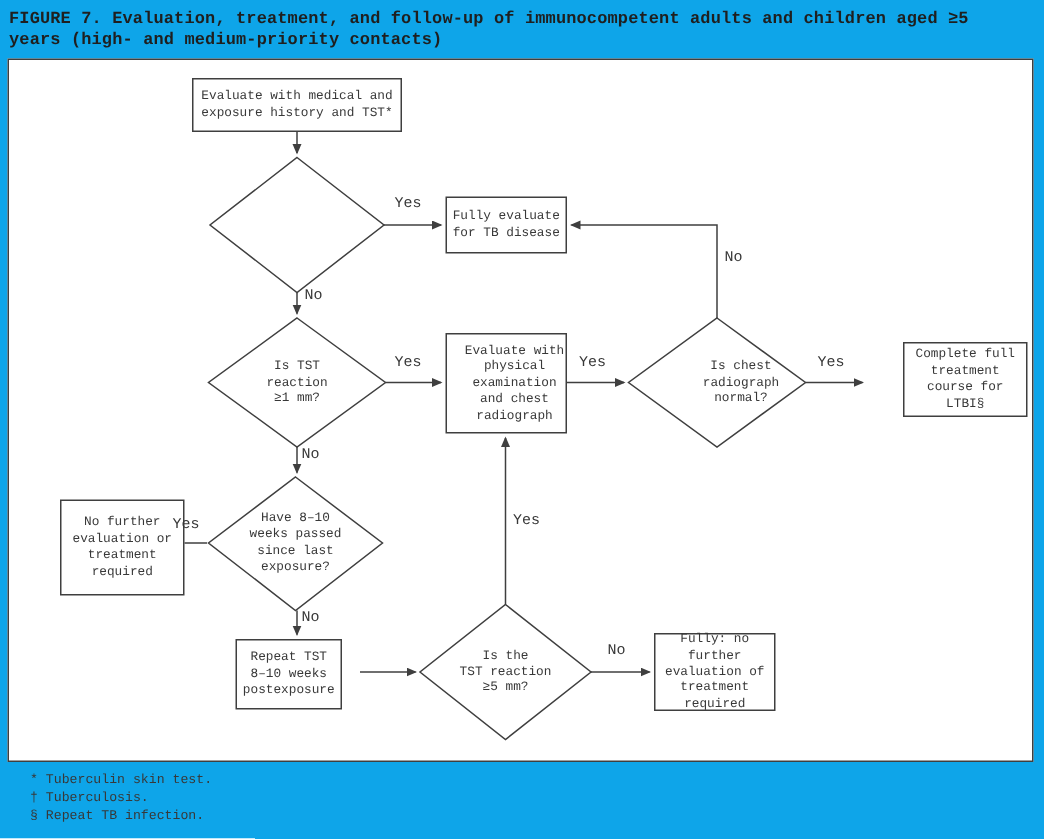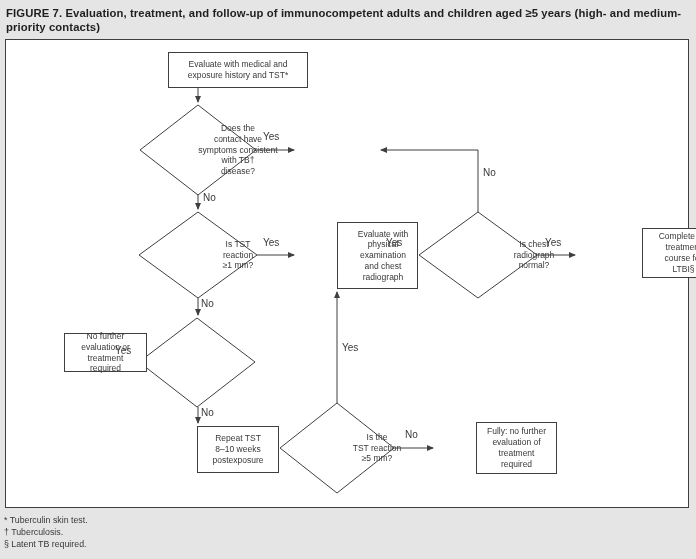--- a/index.html
+++ b/index.html
@@ -4,22 +4,22 @@
 <style>
   html, body {
     margin: 0;
     padding: 0;
     background: #ffffff;
   }
   .page {
     position: relative;
     width: 696px;
     height: 559px;
-    background: #e5e5e5;
-    font-family: Liberation Sans, sans-serif;
+    background: #0ea5e9;
+    font-family: Liberation Mono, monospace;
     color: #383838;
     overflow: hidden;
   }
   .title {
     position: absolute;
     left: 6px;
     top: 6px;
     width: 680px;
     font-size: 11.3px;
     font-weight: bold;
@@ -47,38 +47,37 @@
   .node {
     position: absolute;
     box-sizing: border-box;
     display: flex;
     align-items: center;
     justify-content: center;
     text-align: center;
     font-size: 8.5px;
     line-height: 10.8px;
     color: #383838;
-    margin-left: 40px;
   }
   .node.box {
     border: 1px solid #3f3f3f;
     background: #ffffff;
   }
   .node-text {
     white-space: pre-line;
   }
   .edge-label {
     position: absolute;
     font-size: 10px;
     line-height: 10px;
     color: #383838;
   }
   .footnotes {
     position: absolute;
-    left: 4px;
+    left: 20px;
     top: 514px;
     font-size: 8.8px;
     line-height: 12px;
     color: #383838;
   }
 </style>
 </head>
 <body>
 
 <div class="page">
@@ -112,67 +111,70 @@
     <polygon points="198,212 257,255 198,298 139,255" fill="#ffffff" stroke="#3f3f3f" stroke-width="1"></polygon>
     <polygon points="478,212 537,255 478,298 419,255" fill="#ffffff" stroke="#3f3f3f" stroke-width="1"></polygon>
     <polygon points="197,318 255,362 197,407 139,362" fill="#ffffff" stroke="#3f3f3f" stroke-width="1"></polygon>
     <polygon points="337,403 394,448 337,493 280,448" fill="#ffffff" stroke="#3f3f3f" stroke-width="1"></polygon>
   </svg>
 
   <div class="node box" style="left:128px; top:52px; width:140px; height:36px;">
     <span class="node-text">Evaluate with medical and
 exposure history and TST*</span>
   </div>
+  <div class="node box" style="left:297px; top:131px; width:81px; height:38px;">
+    <span class="node-text">Fully evaluate
+for TB disease</span>
+  </div>
   <div class="node box" style="left:297px; top:222px; width:81px; height:67px;padding-left:11px;">
     <span class="node-text">Evaluate with
 physical
 examination
 and chest
 radiograph</span>
   </div>
   <div class="node box" style="left:602px; top:228px; width:83px; height:50px;">
     <span class="node-text">Complete full
 treatment
 course for
 LTBI§</span>
   </div>
-  <div class="node box" style="left:24px; top:333px; width:83px; height:39px;">
+  <div class="node box" style="left:40px; top:333px; width:83px; height:64px;">
     <span class="node-text">No further
 evaluation or
 treatment
 required</span>
   </div>
-  <div class="node box" style="left:157px; top:426px; width:82px; height:47px;">
+  <div class="node box" style="left:157px; top:426px; width:71px; height:47px;">
     <span class="node-text">Repeat TST
 8–10 weeks
 postexposure</span>
   </div>
   <div class="node box" style="left:436px; top:422px; width:81px; height:52px;">
     <span class="node-text">Fully: no further
 evaluation of
 treatment
 required</span>
   </div>
 
-  <div class="node" style="left:123px; top:114px; width:150px; height:72px;">
-    <span class="node-text">Does the
-contact have
-symptoms consistent
-with TB†
-disease?</span>
-  </div>
   <div class="node" style="left:148px; top:225px; width:100px; height:60px;">
     <span class="node-text">Is TST
 reaction
 ≥1 mm?</span>
   </div>
   <div class="node" style="left:444px; top:225px; width:100px; height:60px;">
     <span class="node-text">Is chest
 radiograph
 normal?</span>
+  </div>
+  <div class="node" style="left:147px; top:332px; width:100px; height:60px;">
+    <span class="node-text">Have 8–10
+weeks passed
+since last
+exposure?</span>
   </div>
   <div class="node" style="left:287px; top:418px; width:100px; height:60px;">
     <span class="node-text">Is the
 TST reaction
 ≥5 mm?</span>
   </div>
 
   <div class="edge-label" style="left:263px; top:132px;">Yes</div>
   <div class="edge-label" style="left:203px; top:193px;">No</div>
   <div class="edge-label" style="left:263px; top:238px;">Yes</div>
@@ -181,16 +183,16 @@
   <div class="edge-label" style="left:545px; top:238px;">Yes</div>
   <div class="edge-label" style="left:483px; top:168px;">No</div>
   <div class="edge-label" style="left:115px; top:346px;">Yes</div>
   <div class="edge-label" style="left:201px; top:408px;">No</div>
   <div class="edge-label" style="left:342px; top:343px;">Yes</div>
   <div class="edge-label" style="left:405px; top:430px;">No</div>
 
   <div class="footnotes">
     <div>* Tuberculin skin test.</div>
     <div>† Tuberculosis.</div>
-    <div>§ Latent TB required.</div>
+    <div>§ Repeat TB infection.</div>
   </div>
 
 </div>
 
 </body></html>

